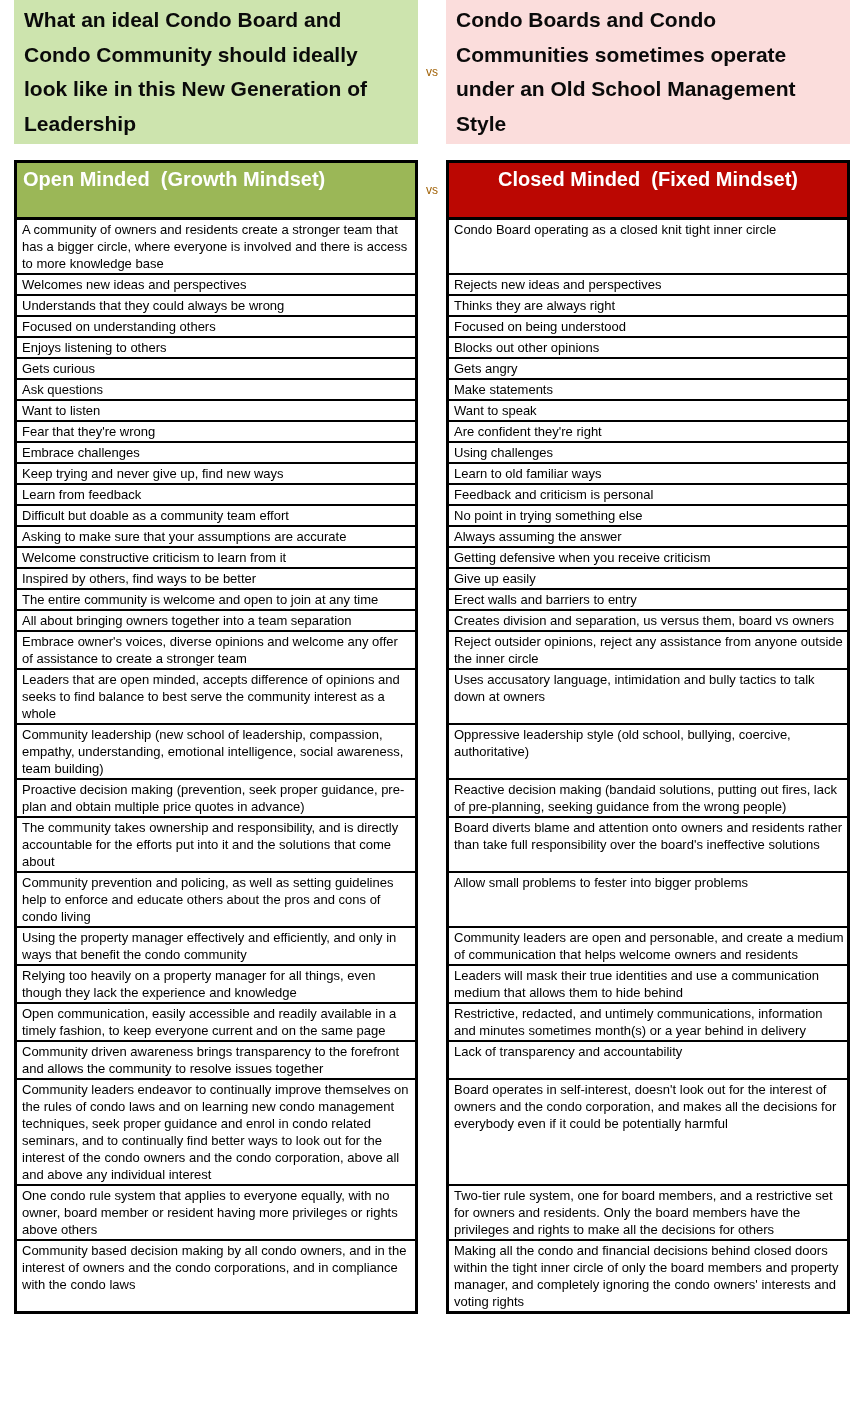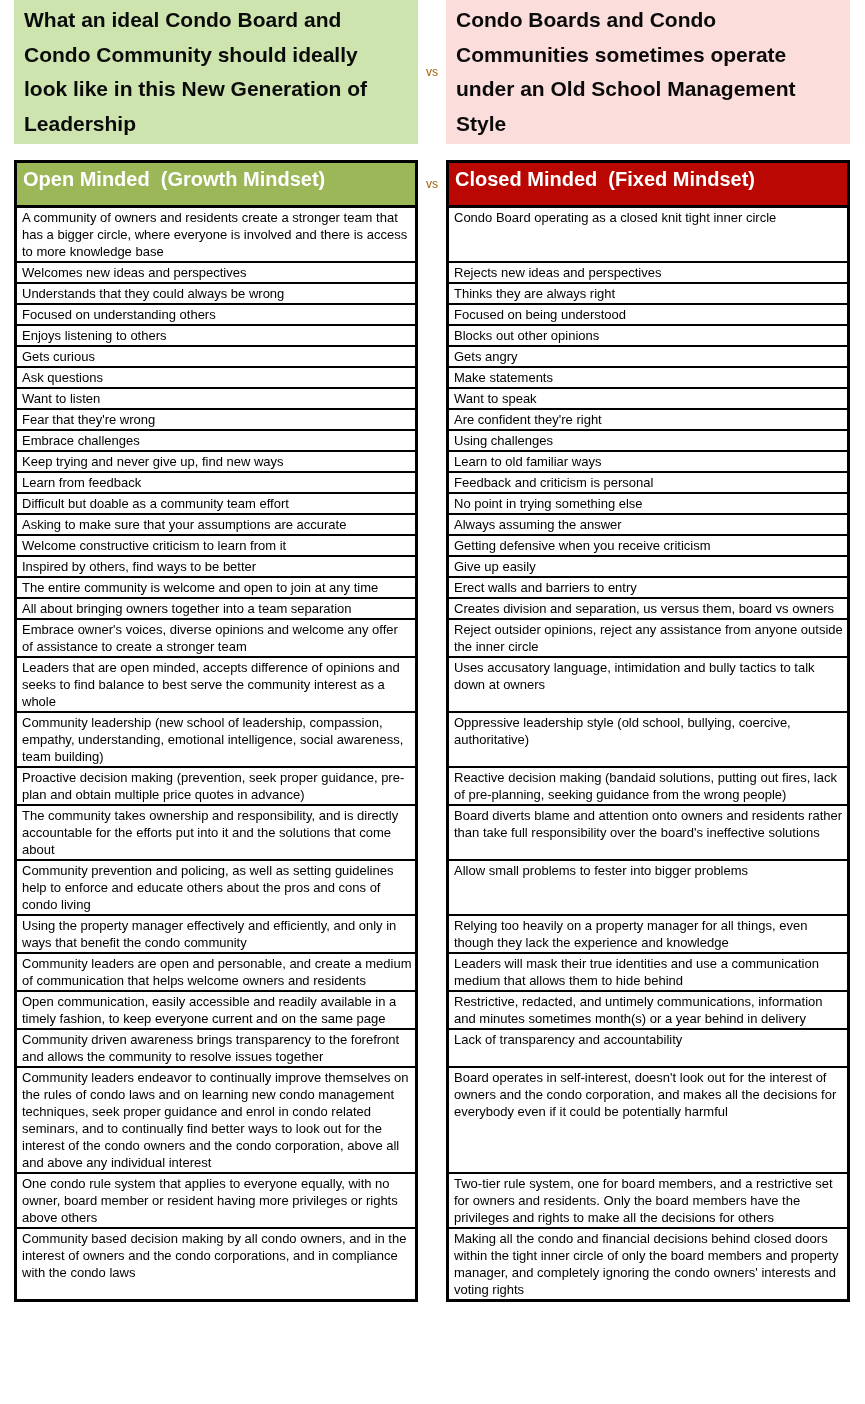--- a/index.html
+++ b/index.html
@@ -37,21 +37,21 @@
     border-right:3px solid #000;
     border-bottom:2px solid #000;
     padding:1px 3px 1px 5px;
     font-size:13px;
     line-height:17px;
     min-height:20px;
   }
   .header-cell{
     border-top:3px solid #000;
     border-bottom:3px solid #000;
-    height:48px;
+    height:60px;
     padding:3px 6px;
     font-size:20px;
     font-weight:bold;
     color:#ffffff;
     white-space:pre-wrap;
     line-height:26px;
   }
   .table-grid .cell:nth-last-child(-n+3){border-bottom-width:3px;}
   .spacer{background:transparent;}
 </style>
@@ -66,21 +66,21 @@
   <div class="vs-cell">vs</div>
   <div class="banner" style="background: rgb(251, 221, 220);">Condo Boards and Condo
 Communities sometimes operate
 under an Old School Management
 Style</div>
 </div>
 
 <div class="grid table-grid" id="table-grid">
   <div class="cell header-cell" style="background: rgb(155, 183, 87);">Open Minded  (Growth Mindset)</div>
   <div class="vs-cell">vs</div>
-  <div class="cell header-cell" style="background: rgb(187, 7, 2);">Closed Minded  (Fixed Mindset)</div>
+  <div class="cell header-cell" style="background: rgb(187, 7, 2); text-align: center;">Closed Minded  (Fixed Mindset)</div>
 <div class="cell">A community of owners and residents create a stronger team that has a bigger circle, where everyone is involved and there is access to more knowledge base</div>
     <div class="spacer"></div>
     <div class="cell">Condo Board operating as a closed knit tight inner circle</div>
     <div class="cell">Welcomes new ideas and perspectives</div>
     <div class="spacer"></div>
     <div class="cell">Rejects new ideas and perspectives</div>
     <div class="cell">Understands that they could always be wrong</div>
     <div class="spacer"></div>
     <div class="cell">Thinks they are always right</div>
     <div class="cell">Focused on understanding others</div>
@@ -141,22 +141,22 @@
     <div class="spacer"></div>
     <div class="cell">Reactive decision making  (bandaid solutions, putting out fires, lack of pre-planning, seeking guidance from the wrong people)</div>
     <div class="cell">The community takes ownership and responsibility, and is directly accountable for the efforts put into it and the solutions that come about</div>
     <div class="spacer"></div>
     <div class="cell">Board diverts blame and attention onto owners and residents rather than take full responsibility over the board's ineffective solutions</div>
     <div class="cell">Community prevention and policing, as well as setting guidelines help to enforce and educate others about the pros and cons of condo living</div>
     <div class="spacer"></div>
     <div class="cell">Allow small problems to fester into bigger problems</div>
     <div class="cell">Using the property manager effectively and efficiently, and only in ways that benefit the condo community</div>
     <div class="spacer"></div>
+    <div class="cell">Community leaders are open and personable, and create a medium of communication that helps welcome owners and residents</div>
     <div class="cell">Relying too heavily on a property manager for all things, even though they lack the experience and knowledge</div>
-    <div class="cell">Community leaders are open and personable, and create a medium of communication that helps welcome owners and residents</div>
     <div class="spacer"></div>
     <div class="cell">Leaders will mask their true identities and use a communication medium that allows them to hide behind</div>
     <div class="cell">Open communication, easily accessible and readily available in a timely fashion, to keep everyone current and on the same page</div>
     <div class="spacer"></div>
     <div class="cell">Restrictive, redacted, and untimely communications, information and minutes sometimes month(s) or a year behind in delivery</div>
     <div class="cell">Community driven awareness brings transparency to the forefront and allows the community to resolve issues together</div>
     <div class="spacer"></div>
     <div class="cell">Lack of transparency and accountability</div>
     <div class="cell">Community leaders endeavor to continually improve themselves on the rules of condo laws and on learning new condo management techniques, seek proper guidance and enrol in condo related seminars, and to continually find better ways to look out for the interest of the condo owners and the condo corporation, above all and above any individual interest</div>
     <div class="spacer"></div>

